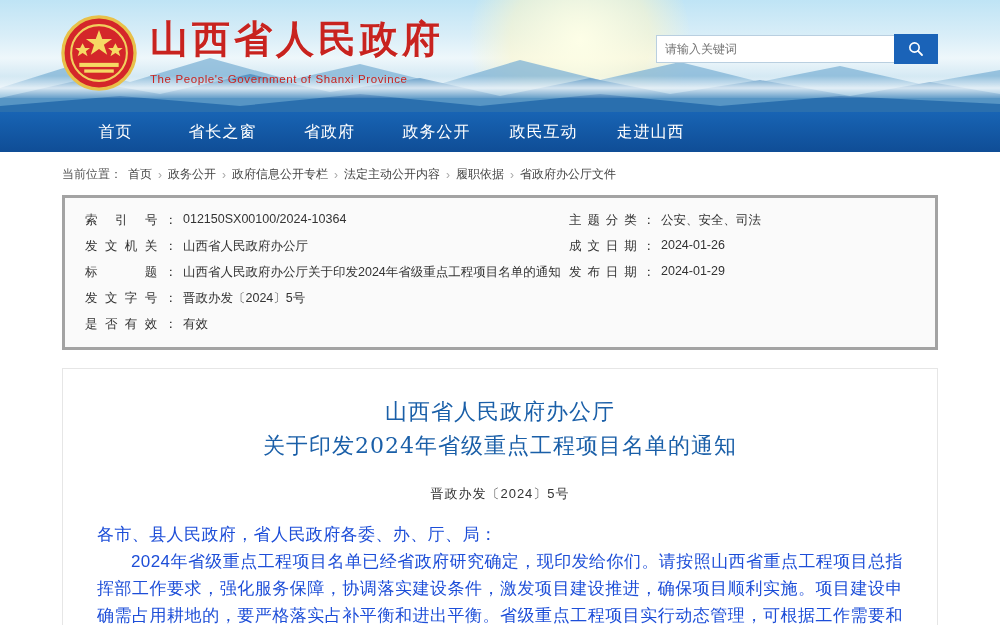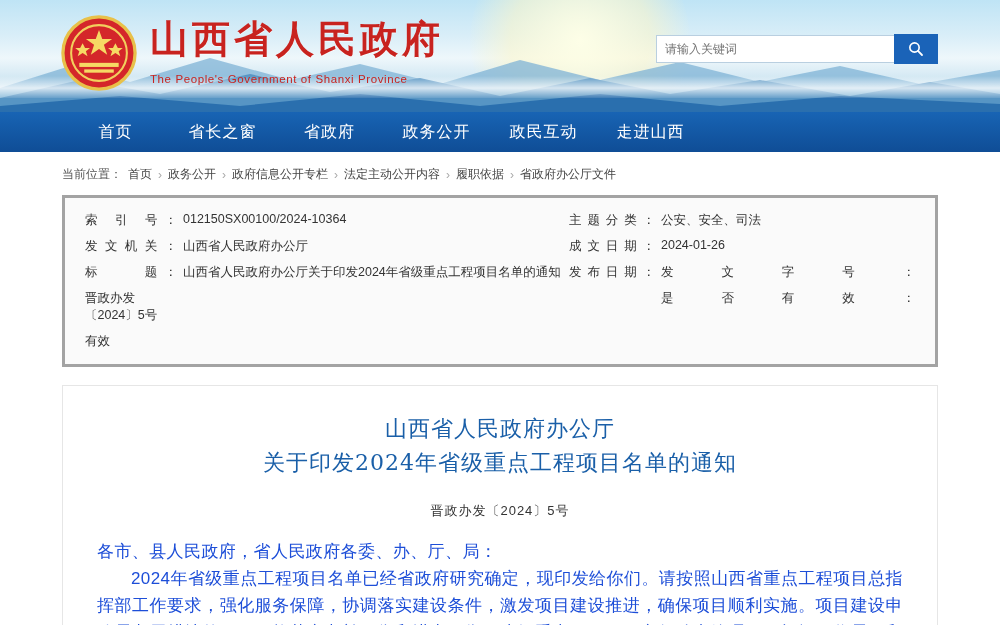--- a/index.html
+++ b/index.html
@@ -200,20 +200,21 @@
     <div class="meta-val">公安、安全、司法</div>
 
     <div class="meta-key">发文机关：</div>
     <div class="meta-val">山西省人民政府办公厅</div>
     <div class="meta-key">成文日期：</div>
     <div class="meta-val">2024-01-26</div>
 
     <div class="meta-key">标　　题：</div>
     <div class="meta-val">山西省人民政府办公厅关于印发2024年省级重点工程项目名单的通知</div>
     <div class="meta-key">发布日期：</div>
+    <div class="meta-val">2024-01-29</div>
 
     <div class="meta-key">发文字号：</div>
     <div class="meta-val">晋政办发〔2024〕5号</div>
     <div class="meta-key"></div>
     <div class="meta-val"></div>
 
     <div class="meta-key">是否有效：</div>
     <div class="meta-val">有效</div>
     <div class="meta-key"></div>
     <div class="meta-val"></div>

